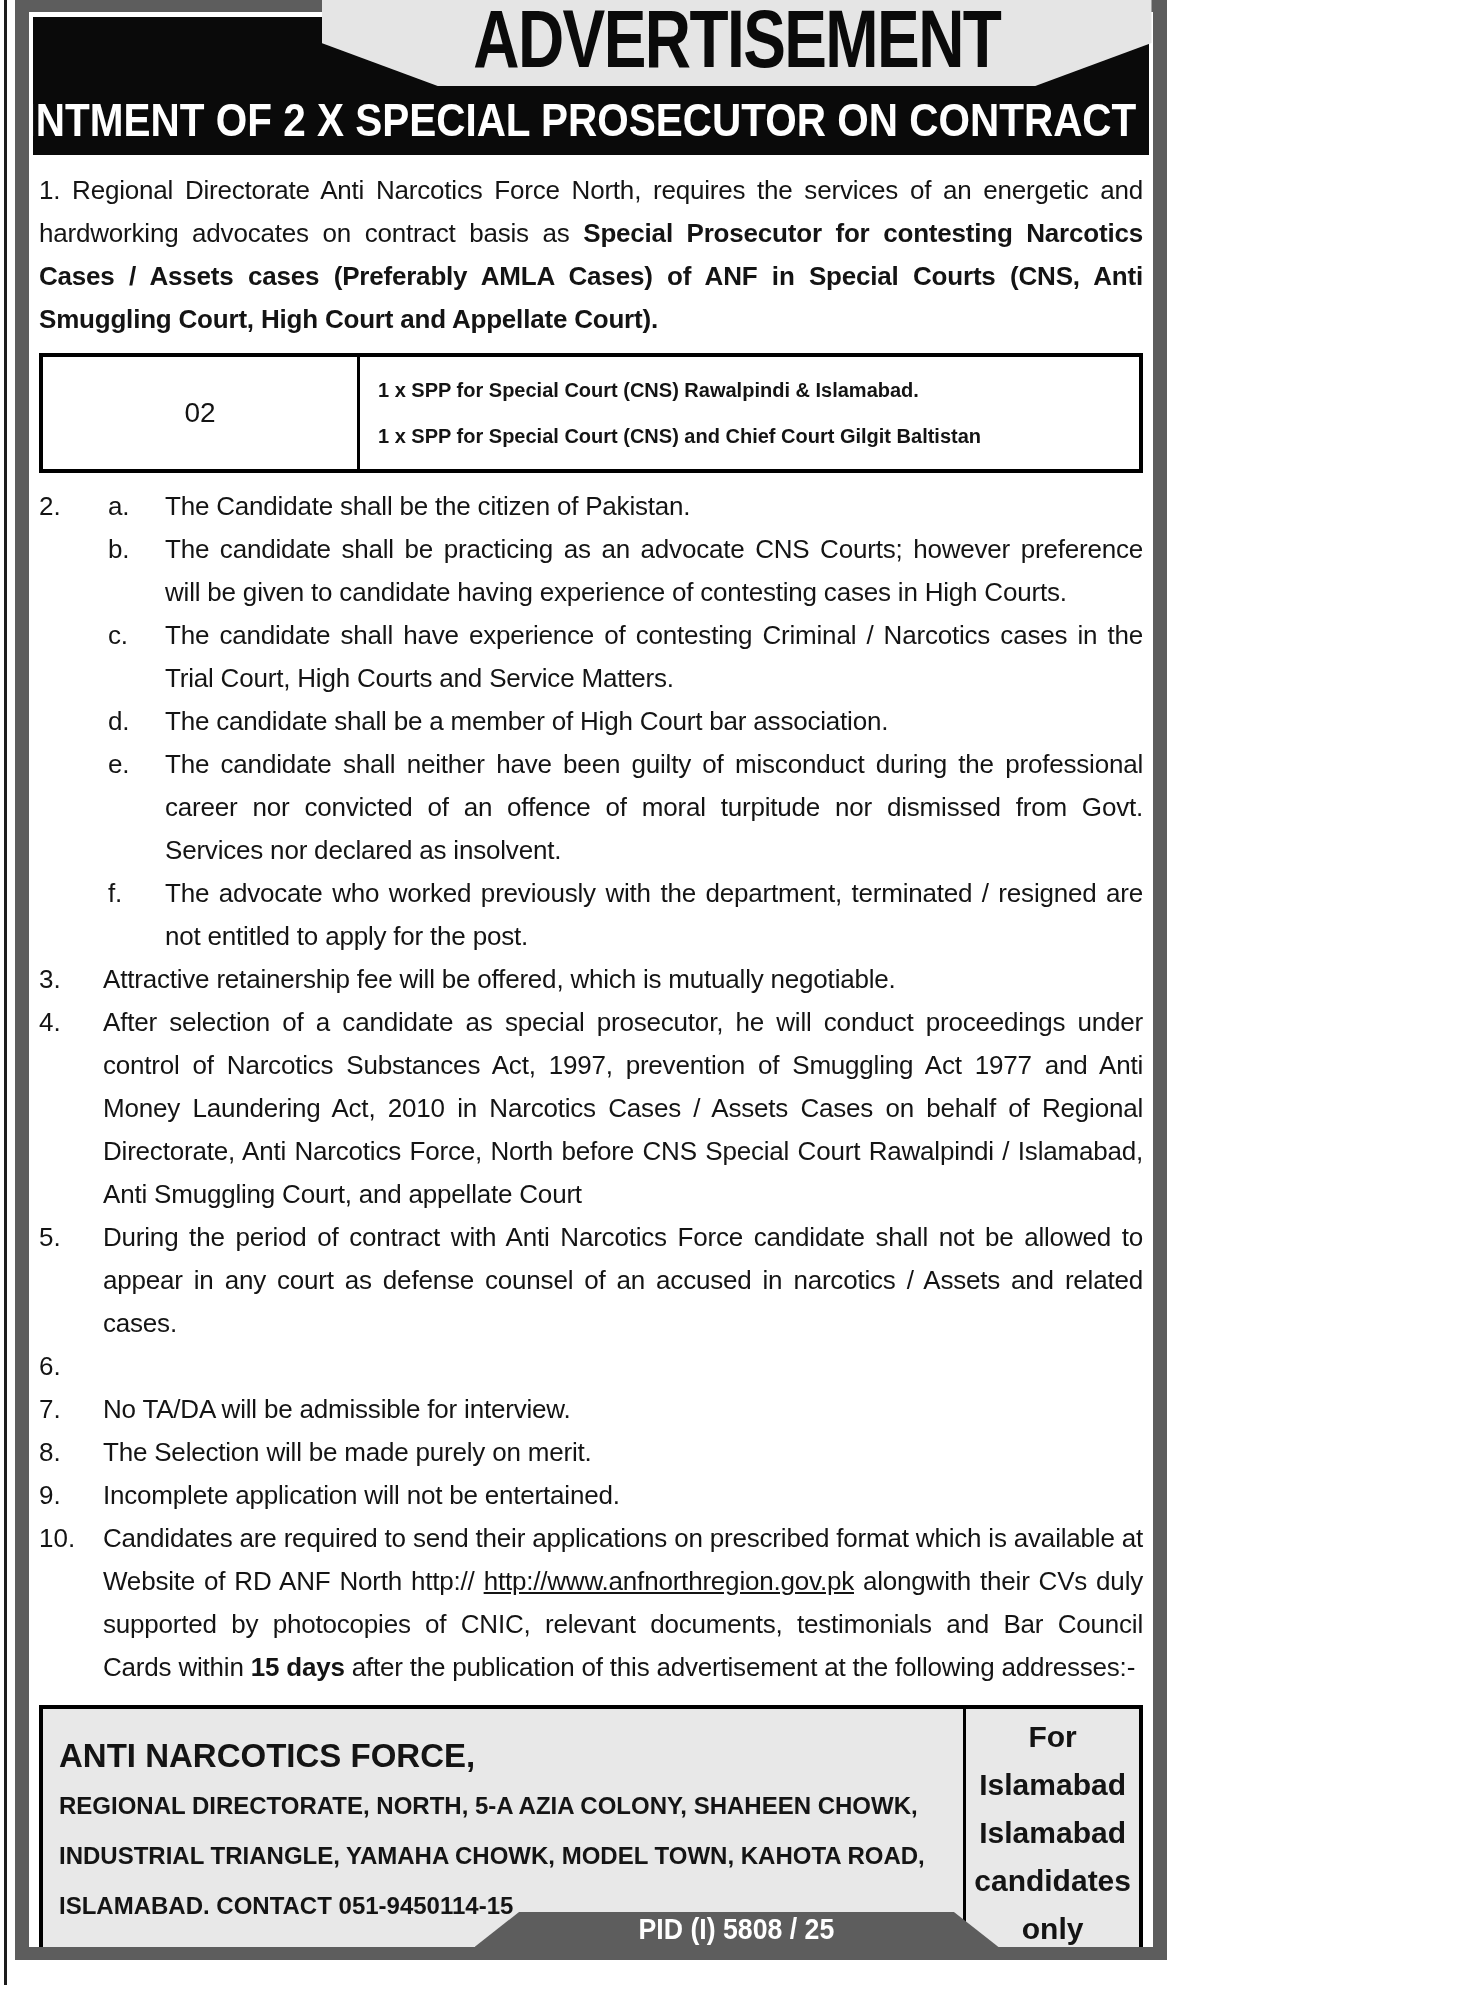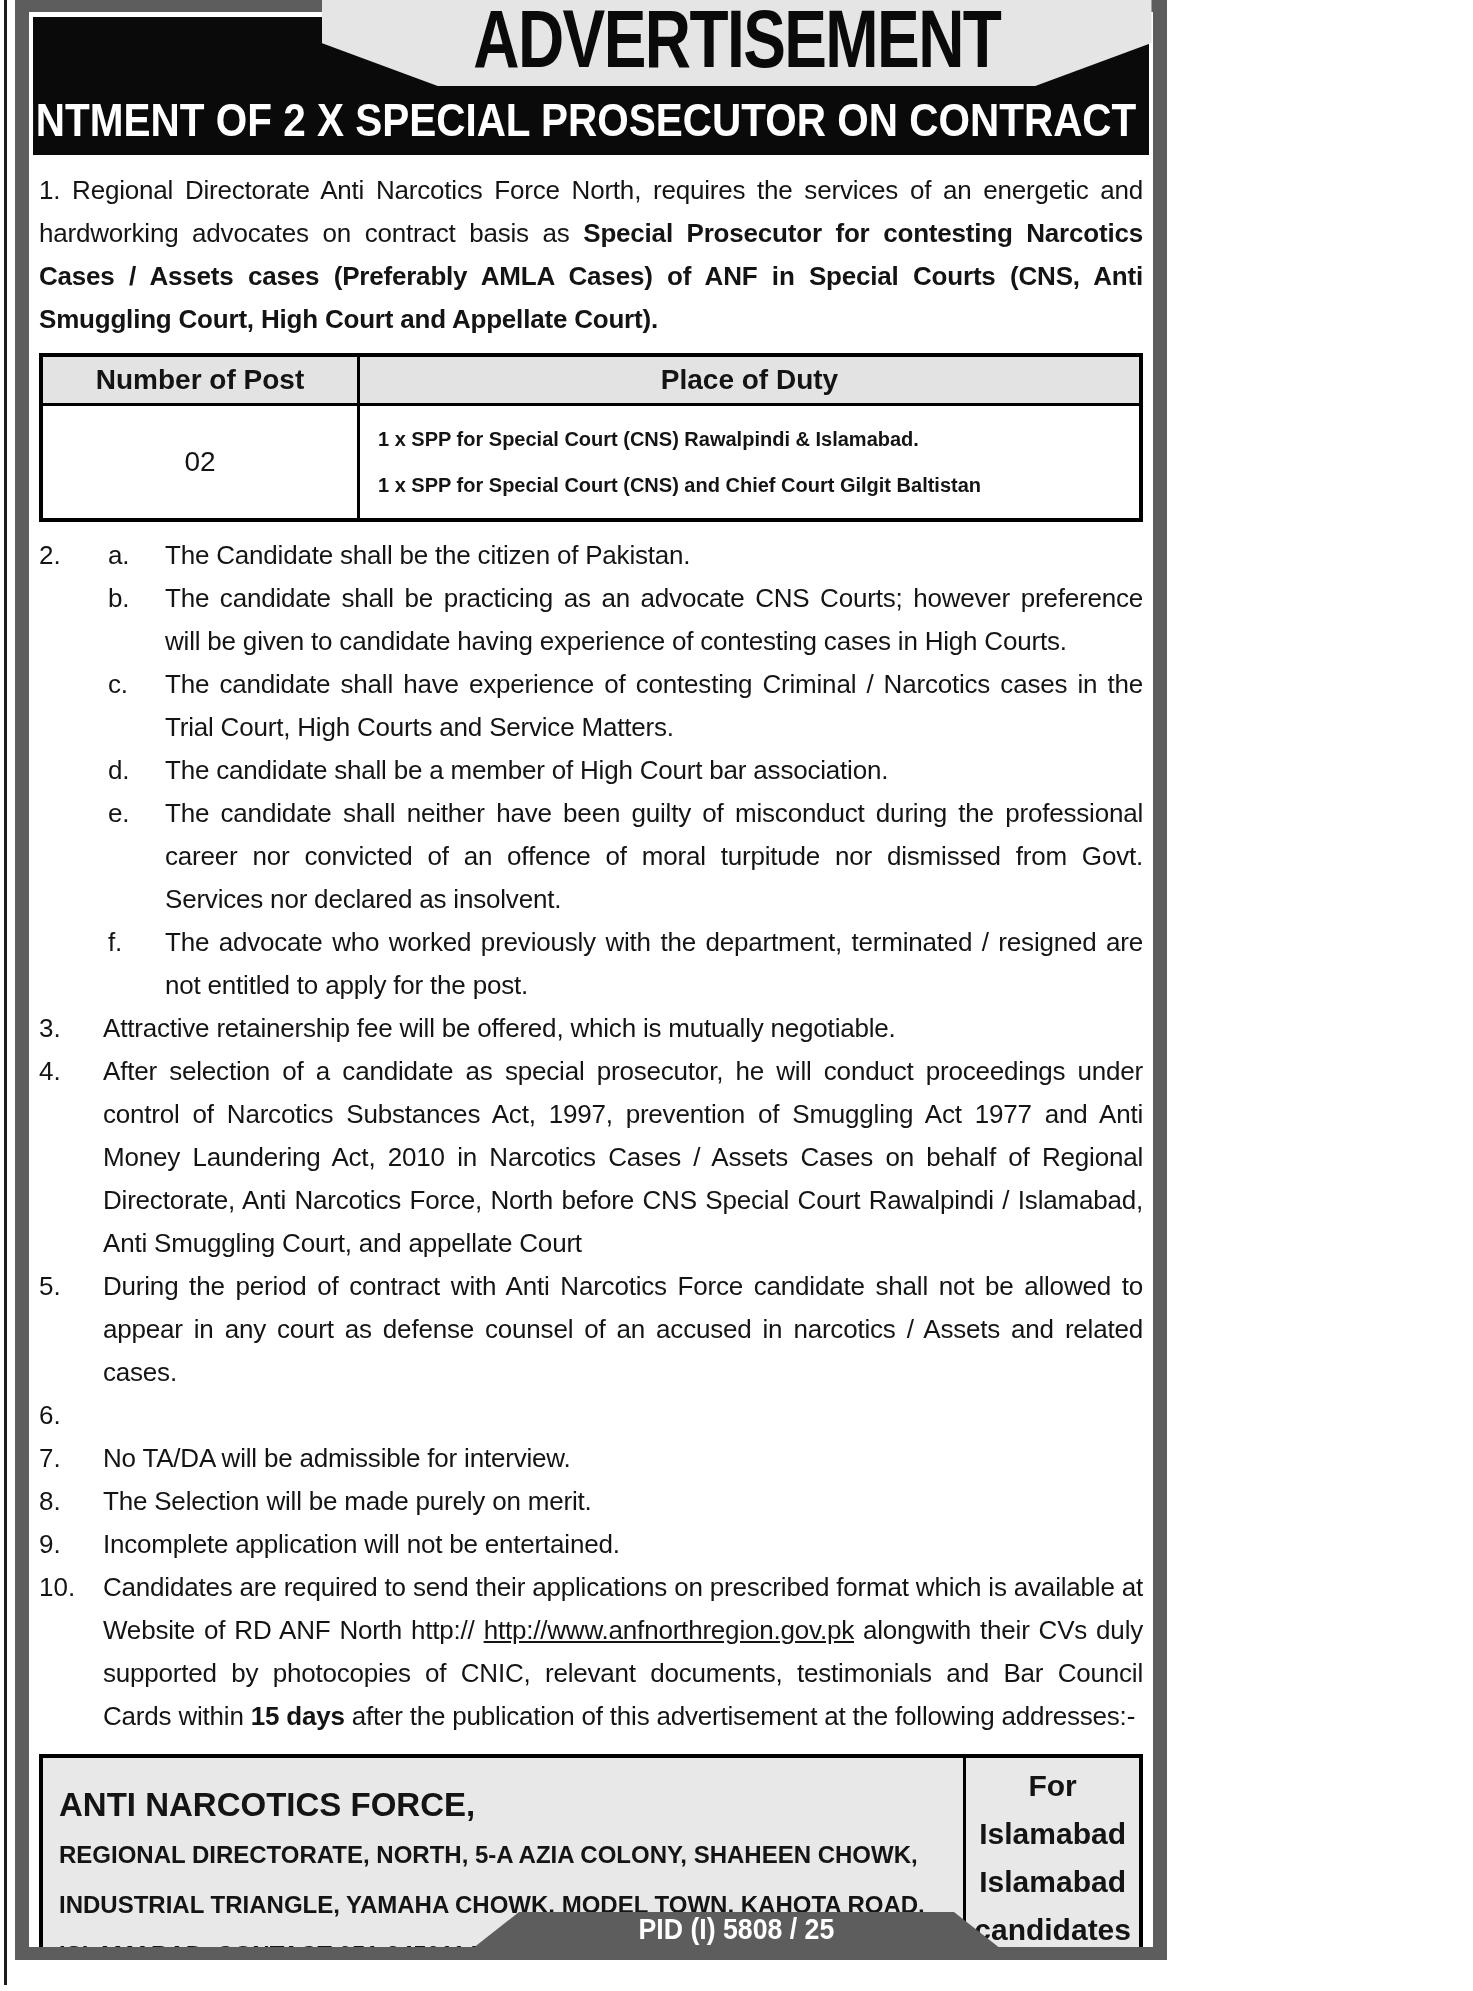--- a/index.html
+++ b/index.html
@@ -76,24 +76,20 @@
     <div class="ad-inner">
 
       <div class="header-box">
         <div class="main-title">APPOINTMENT OF 2 X SPECIAL PROSECUTOR ON CONTRACT BASIS</div>
       </div>
 
       <p class="intro"><span>1.</span><span> Regional Directorate Anti Narcotics Force North, requires the services of an energetic and hardworking advocates on contract basis as </span><span class="b">Special Prosecutor for contesting Narcotics Cases / Assets cases (Preferably AMLA Cases) of ANF in Special Courts (CNS, Anti Smuggling Court, High Court and Appellate Court).</span></p>
 
       <table class="post-table">
         <tbody>
-            <tr>
-          <th class="cell-number-h">Number of Post</th>
-          <th>Place of Duty</th>
-        </tr>
         <tr>
           <td class="cell-number">02</td>
           <td class="cell-duty">
             <div>1 x SPP for Special Court (CNS) Rawalpindi &amp; Islamabad.</div>
             <div>1 x SPP for Special Court (CNS) and Chief Court Gilgit Baltistan</div>
           </td>
         </tr>
       </tbody>
         </table>
 

